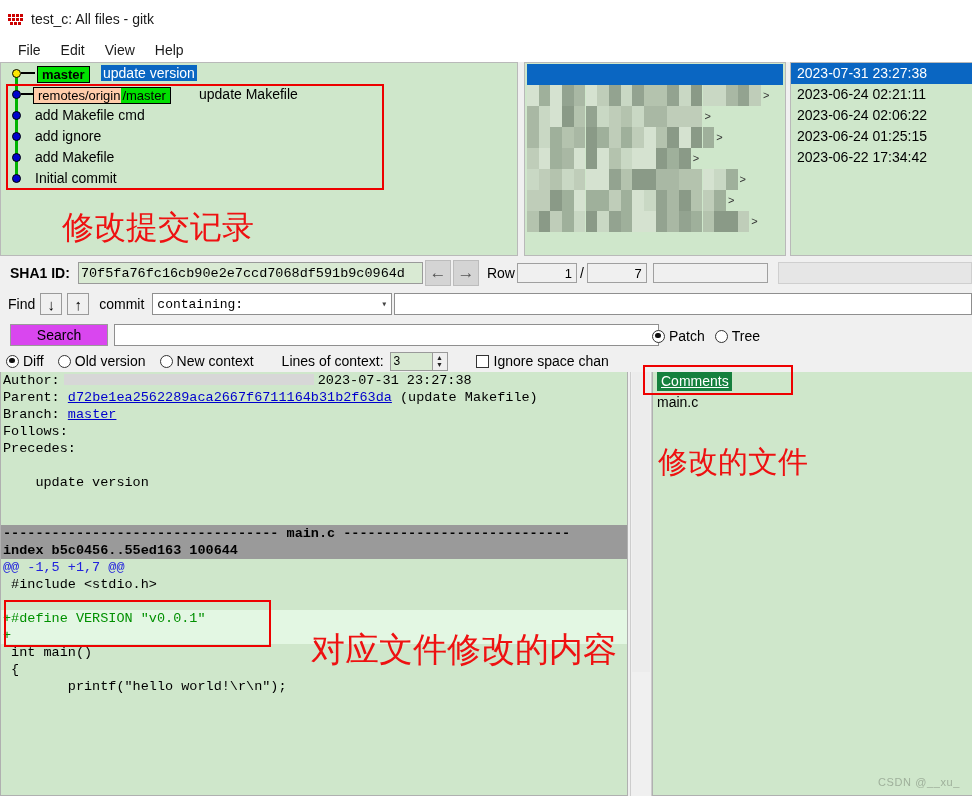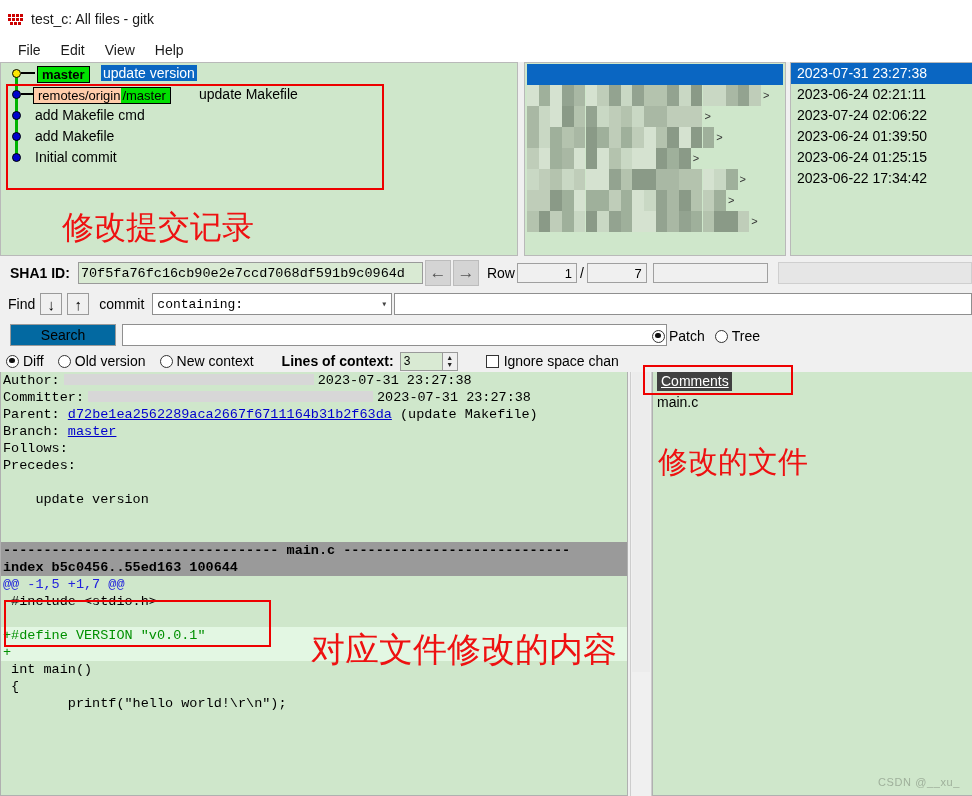--- a/index.html
+++ b/index.html
@@ -96,36 +96,36 @@
     width:240px;height:22px;background:#fff;border:1px solid #8f8f8f;box-sizing:border-box;
     display:flex;align-items:center;justify-content:space-between;padding:0 4px;
     font-family:"Liberation Mono","DejaVu Sans Mono",monospace;font-size:13px;
   }
   .combo .chev{color:#444;font-size:10px;}
   .find-entry{flex:1;height:22px;background:#fff;border:1px solid #8f8f8f;box-sizing:border-box;margin-left:2px;margin-right:0;}
 
   
   .searchrow{position:absolute;left:0;top:322px;width:972px;height:26px;background:#f0f0f0;display:flex;align-items:center;}
   .search-btn{
-    width:106px;height:22px;margin-left:10px;background:#0369a1;border:1px solid #9a9a9a;
+    width:98px;height:22px;margin-left:10px;background:#d946ef;border:1px solid #9a9a9a;
     display:flex;align-items:center;justify-content:center;font-size:14px;box-sizing:border-box;
   }
   .search-entry{width:545px;height:22px;background:#fff;border:1px solid #8f8f8f;box-sizing:border-box;margin-left:6px;}
 
   
   .optrow{position:absolute;left:0;top:350px;width:972px;height:22px;background:#f0f0f0;display:flex;align-items:center;}
   .radio{display:inline-flex;align-items:center;margin-left:6px;font-size:14px;}
   .radio .dot{
     width:13px;height:13px;border:1.6px solid #333;border-radius:50%;margin-right:4px;
     display:inline-block;position:relative;box-sizing:border-box;background:#fff;
   }
   .radio .dot.on::after{
     content:'';position:absolute;left:2.4px;top:2.4px;width:5.5px;height:5.5px;border-radius:50%;background:#111;
   }
-  .ctx-label{margin-left:28px;font-size:14px;font-weight:bold;}
+  .ctx-label{margin-left:28px;font-size:14px;}
   .spin{
     width:58px;height:19px;background:#d9ead3;border:1px solid #9a9a9a;margin-left:6px;
     display:flex;align-items:center;box-sizing:border-box;font-size:12px;padding-left:3px;position:relative;
   }
   .spin .arrows{position:absolute;right:0;top:0;bottom:0;width:14px;background:#efefef;border-left:1px solid #9a9a9a;
      display:flex;flex-direction:column;align-items:center;justify-content:center;font-size:7px;line-height:7px;color:#222;}
   .chk{display:inline-flex;align-items:center;margin-left:16px;font-size:14px;padding-left:12px;}
   .chk .box{width:13px;height:13px;border:1.6px solid #333;background:#fff;margin-right:5px;box-sizing:border-box;}
 
   
@@ -144,21 +144,21 @@
   .hunk{color:#2222dd;}
   .addline{background:#e3f7e3;color:#009000;}
   .vscroll{
     position:absolute;left:630px;top:0;width:20px;bottom:0;background:#f0f0f0;border-left:1px solid #cdcdcd;border-right:1px solid #cdcdcd;
   }
   .vscroll .thumb{position:absolute;left:1px;right:1px;top:0;height:300px;background:#ececec;}
   .filelist{
     position:absolute;left:652px;top:0;right:0;bottom:0;background:#cfe7cb;border:1px solid #b0b0b0;border-top:none;border-right:none;box-sizing:border-box;
   }
   .flitem{height:20px;line-height:20px;padding-left:4px;font-size:14px;white-space:nowrap;}
-  .flitem.sel{background:#404040;color:#fff;display:inline-block;padding-right:3px;text-decoration:underline;}
+  .flitem.sel{background:#15803d;color:#fff;display:inline-block;padding-right:3px;text-decoration:underline;}
 
   
   .annbox{position:absolute;border:2px solid #ee0000;box-sizing:border-box;pointer-events:none;}
   .anntext{position:absolute;color:#ee1111;font-family:"DejaVu Sans",sans-serif;font-weight:400;white-space:nowrap;}
 
   .watermark{position:absolute;right:12px;bottom:8px;font-size:11px;color:#9fb09b;letter-spacing:.6px;}
 </style>
 </head>
 <body>
 
@@ -221,20 +221,27 @@
       </div>
 
       <div class="grow">
         <span class="gutter">
           <span class="graph-line"></span>
           <span class="node"></span>
         </span>
         <span class="ctext msg" style="left:34px;">add Makefile cmd</span>
       </div>
 
+      <div class="grow">
+        <span class="gutter">
+          <span class="graph-line"></span>
+          <span class="node"></span>
+        </span>
+        <span class="ctext msg" style="left:34px;">add ignore</span>
+      </div>
 
       <div class="grow">
         <span class="gutter">
           <span class="graph-line"></span>
           <span class="node"></span>
         </span>
         <span class="ctext msg" style="left:34px;">add Makefile</span>
       </div>
 
 
@@ -375,22 +382,21 @@
           <span class="pixblock" style="left: 187.2px; top: 126px; width: 11.7px; height: 21px; background: rgb(138, 154, 135);"></span>
           <span class="pixblock" style="left: 198.9px; top: 126px; width: 11.7px; height: 21px; background: rgb(138, 154, 135);"></span>
           <span class="pixblock" style="left: 210.6px; top: 126px; width: 11.7px; height: 21px; background: rgb(191, 205, 185);"></span>
           <span class="pixblock" style="left: 224.3px; top: 132px; width: 7px; height: 9px; color: rgb(51, 51, 51); font-size: 11px; line-height: 9px;">&gt;</span>
         </div>
     </div>
 
     <div class="pane pane-date">
       <div class="drow sel">2023-07-31 23:27:38</div>
       <div class="drow">2023-06-24 02:21:11</div>
-      <div class="drow">2023-07-24 02:06:22</div>
-      <div class="drow">2023-06-24 01:39:50</div>
+      <div class="drow">2023-06-24 02:06:22</div>
       <div class="drow">2023-06-24 01:25:15</div>
       <div class="drow">2023-06-22 17:34:42</div>
     </div>
   </div>
 
   <div class="sharow">
     <span class="sha-label">SHA1 ID:</span>
     <span class="sha-input">70f5fa76fc16cb90e2e7ccd7068df591b9c0964d</span>
     <span class="arrow-btn">←</span>
     <span class="arrow-btn">→</span>
@@ -454,21 +460,20 @@
     <span class="radio" style="margin-left:10px;">
       <span class="dot"></span>
       <span>Tree</span>
     </span>
   </div>
 
   <div class="lower">
 
     <div class="diffpane">
       <div class="dline"><span>Author:</span><span class="redact" style="display:inline-block;width:250px;height:11px;vertical-align:-1px;margin:0 4px;background:#d7d7d7;"></span><span>2023-07-31 23:27:38</span></div>
-      <div class="dline"><span>Committer:</span><span class="redact" style="display:inline-block;width:285px;height:11px;vertical-align:-1px;margin:0 4px;background:#d7d7d7;"></span><span>2023-07-31 23:27:38</span></div>
       <div class="dline"><span>Parent:</span> <span class="link">d72be1ea2562289aca2667f6711164b31b2f63da</span> <span>(update Makefile)</span></div>
       <div class="dline"><span>Branch:</span> <span class="link">master</span></div>
       <div class="dline">Follows:</div>
       <div class="dline">Precedes:</div>
       <div class="dline">&nbsp;</div>
       <div class="dline">    update version</div>
       <div class="dline">&nbsp;</div>
       <div class="dline">&nbsp;</div>
       <div class="filehdr">---------------------------------- main.c ----------------------------</div>
       <div class="filehdr">index b5c0456..55ed163 100644</div>

